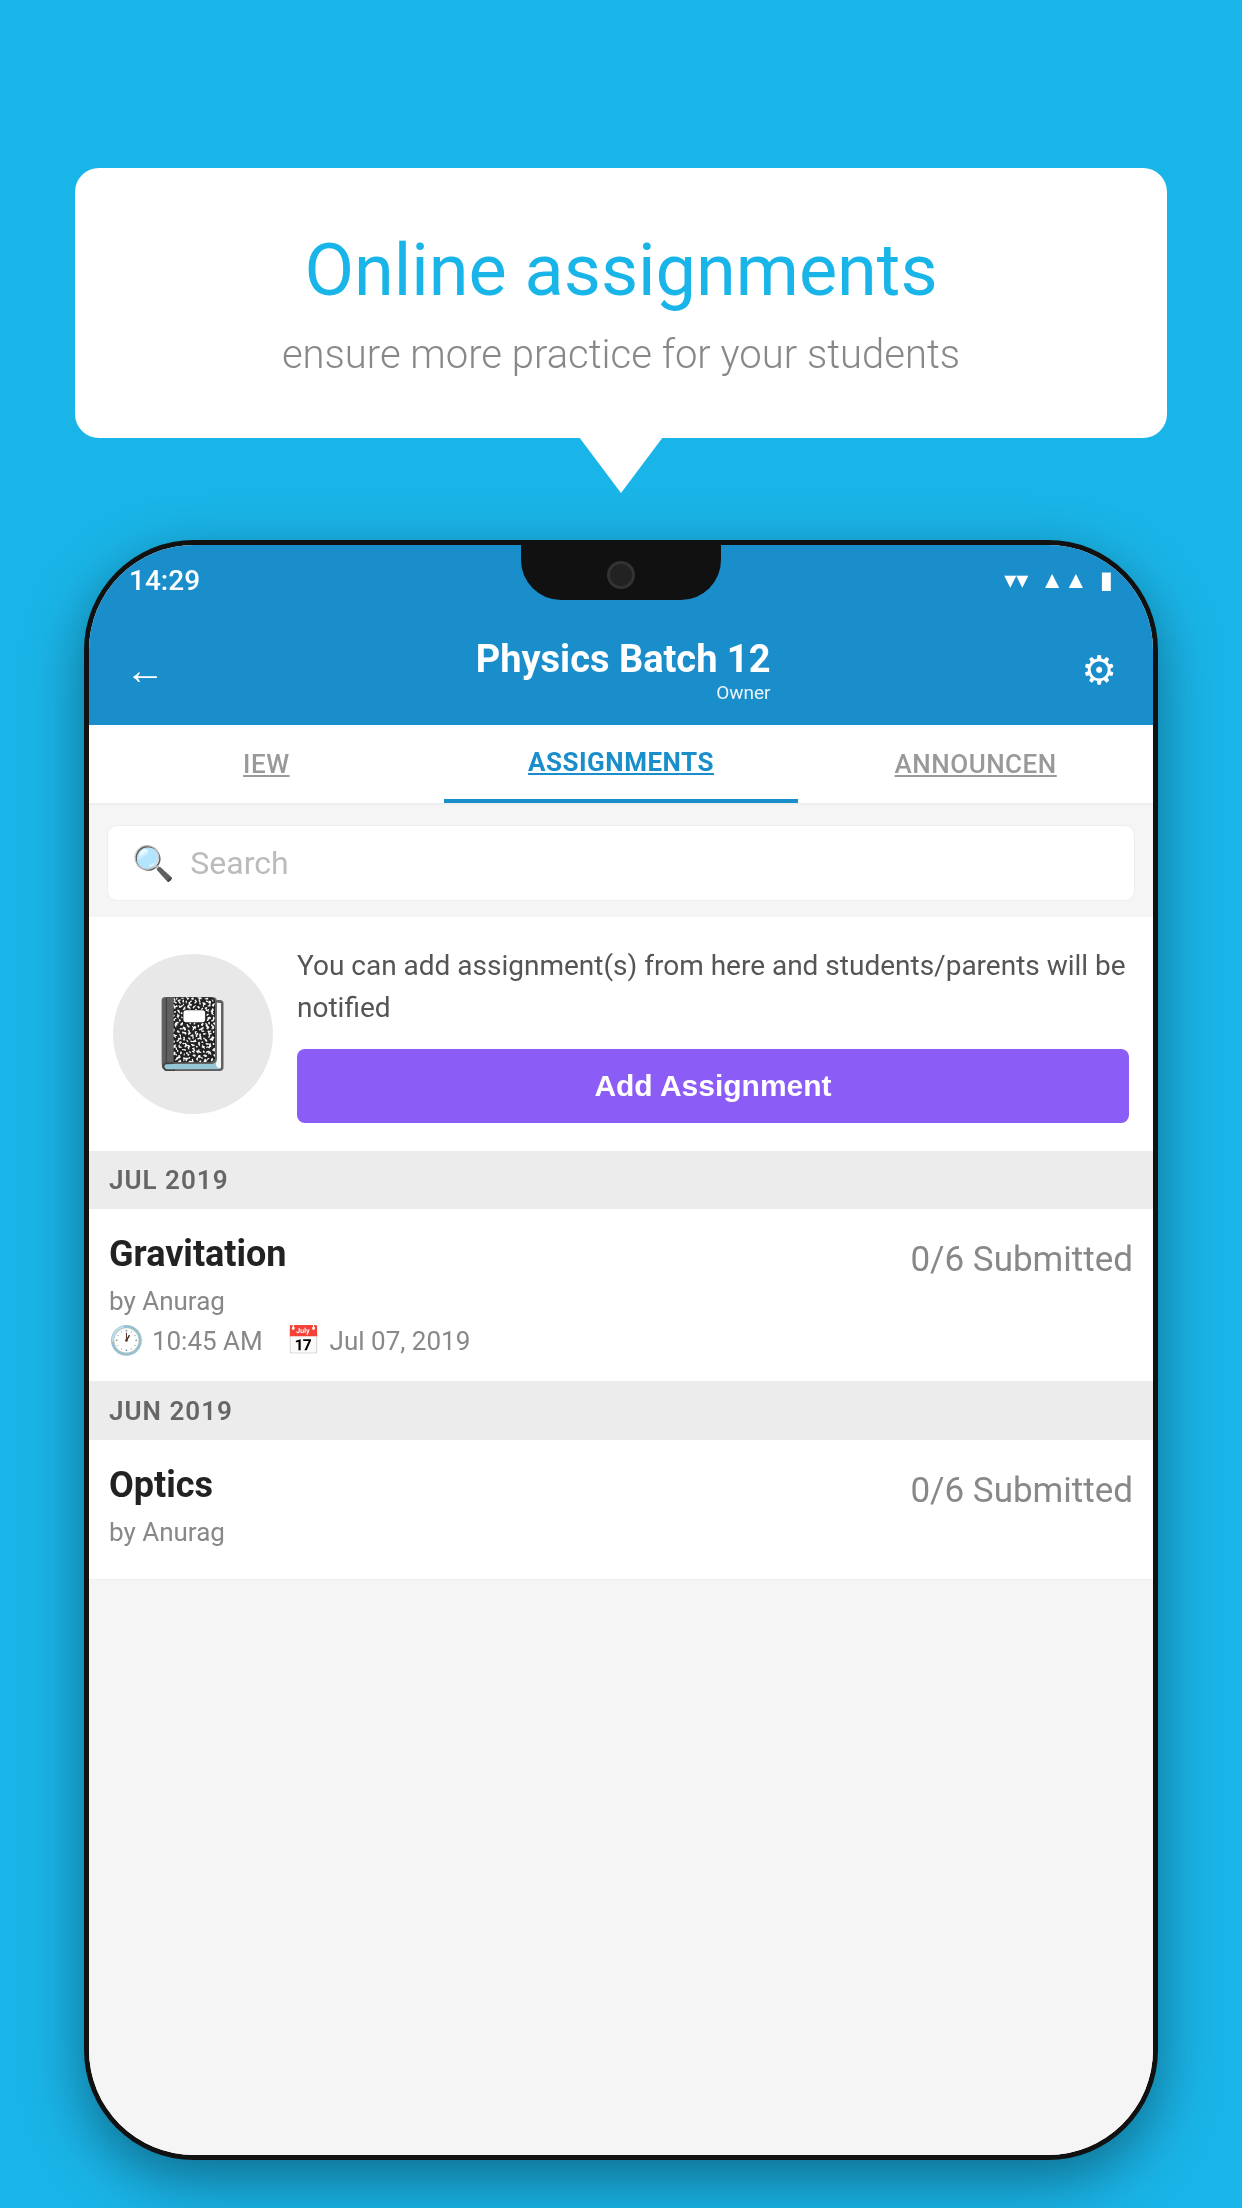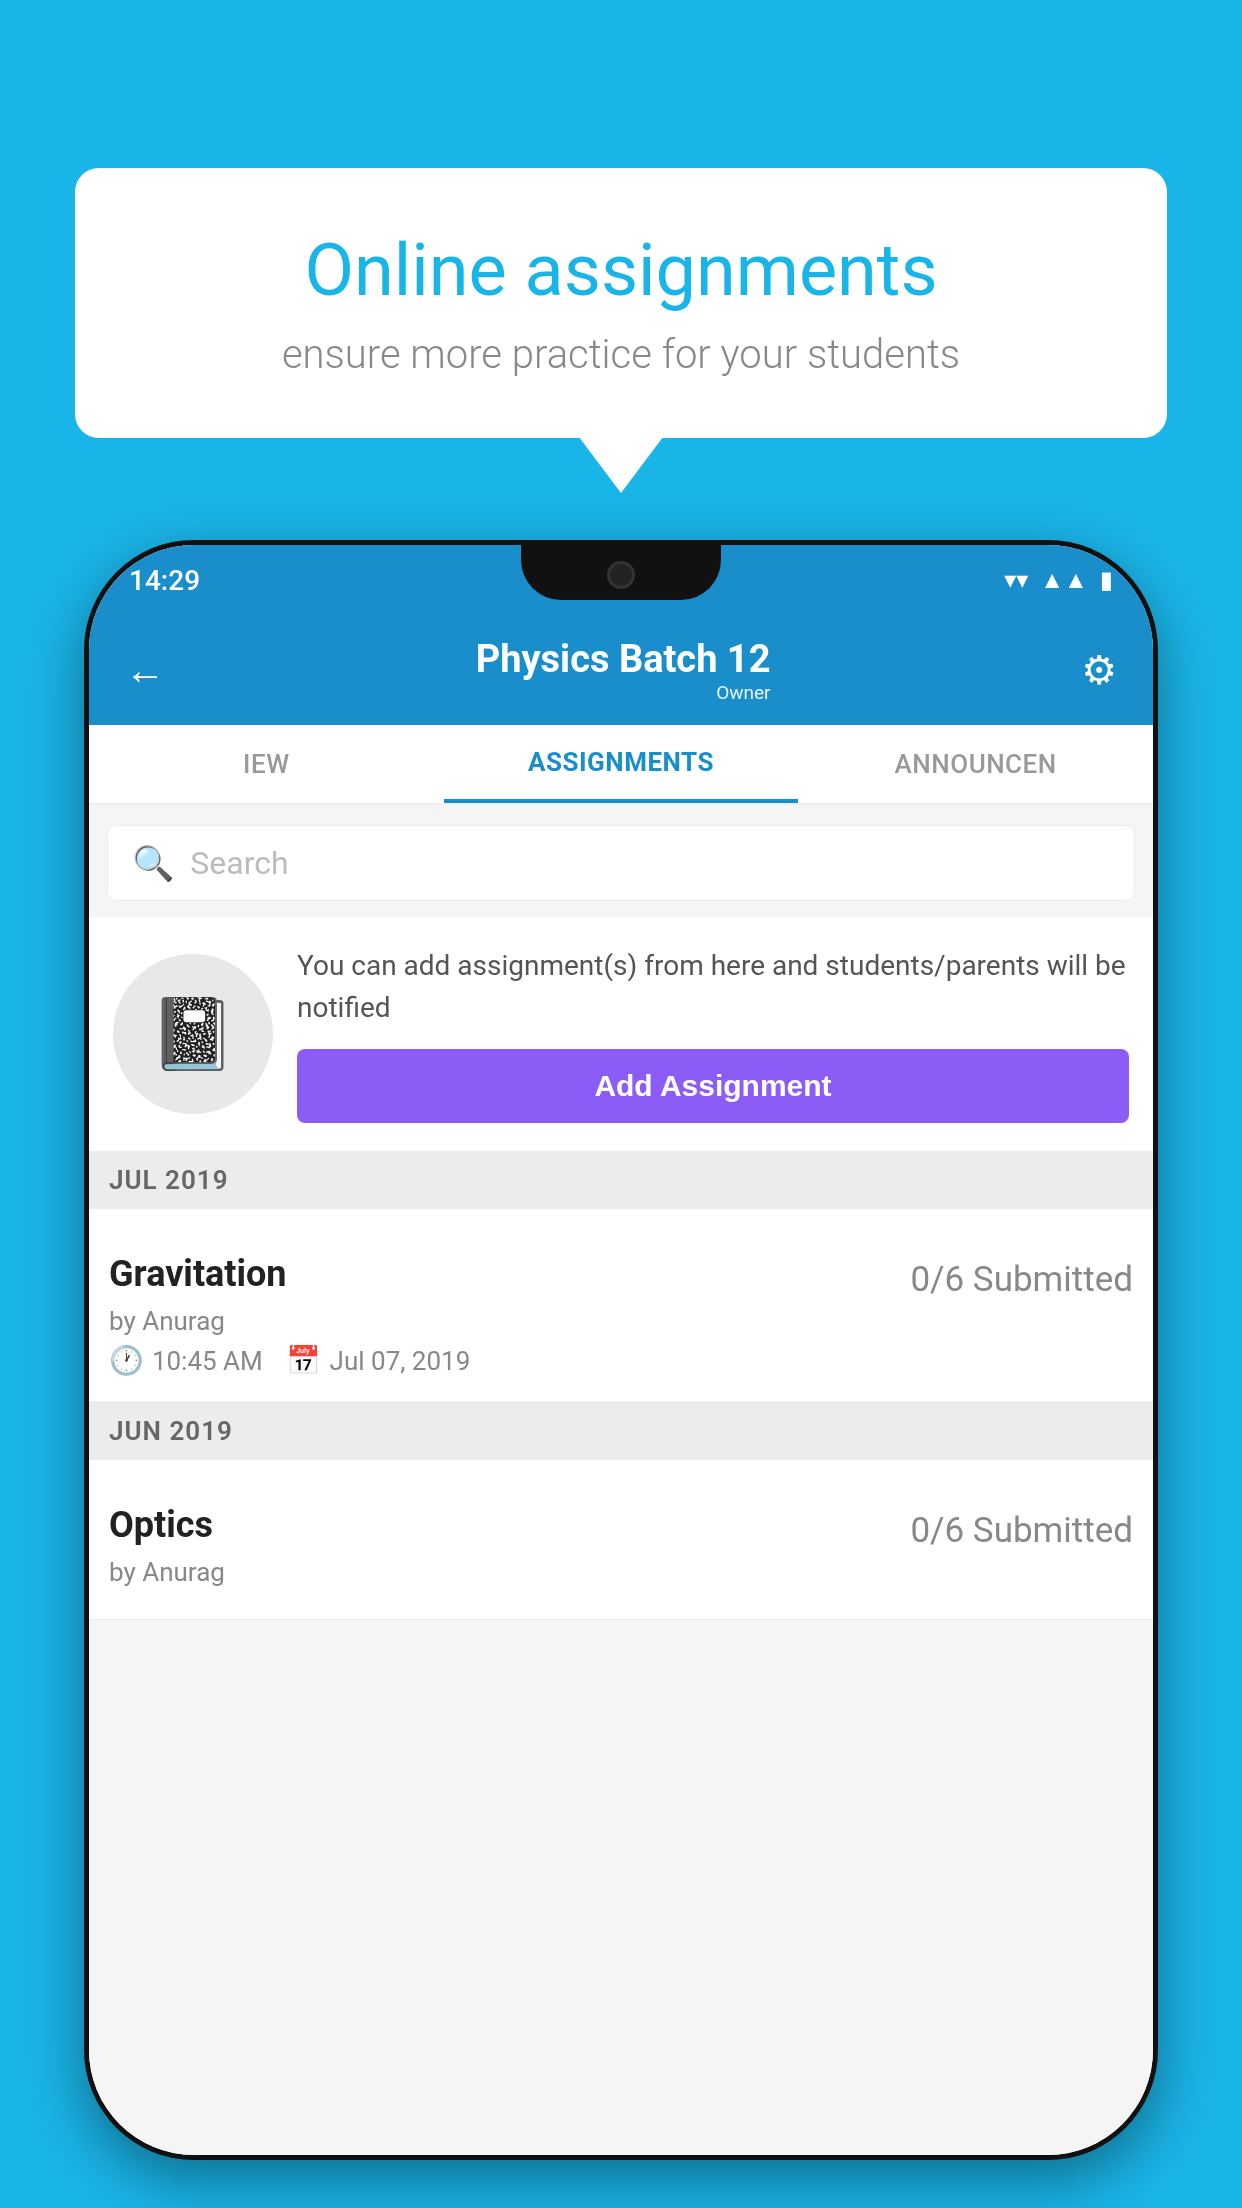--- a/index.html
+++ b/index.html
@@ -188,20 +188,21 @@
       text-align: right;
       font-size: 26px;
       font-weight: 500;
       color: #999;
       height: 100%;
       display: flex;
       align-items: center;
       justify-content: center;
       cursor: pointer;
       letter-spacing: 0.5px;
+      text-decoration: underline;
     }
 
     .tab-item.active {
       color: #1a8ecb;
       border-bottom: 4px solid #1a8ecb;
       font-weight: 700;
     }
 
     
     .phone-content {
@@ -301,21 +302,20 @@
       background: white;
       padding: 24px 20px;
       border-bottom: 1px solid #eee;
     }
 
     .assignment-row1 {
       display: flex;
       justify-content: space-between;
       align-items: flex-start;
       margin-bottom: 6px;
-      margin-top: 20px;
     }
 
     .assignment-name {
       font-size: 36px;
       font-weight: 700;
       color: #222;
     }
 
     .assignment-submitted {
       font-size: 35px;

